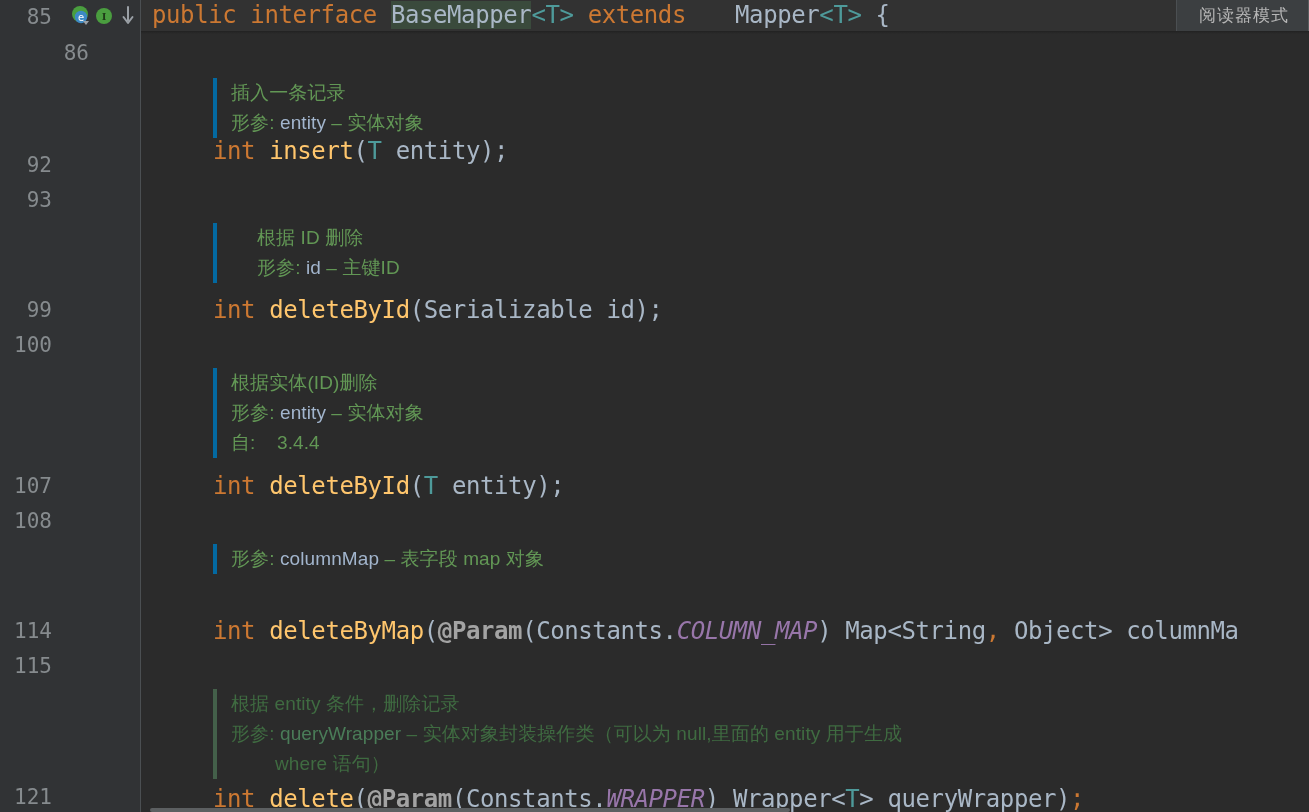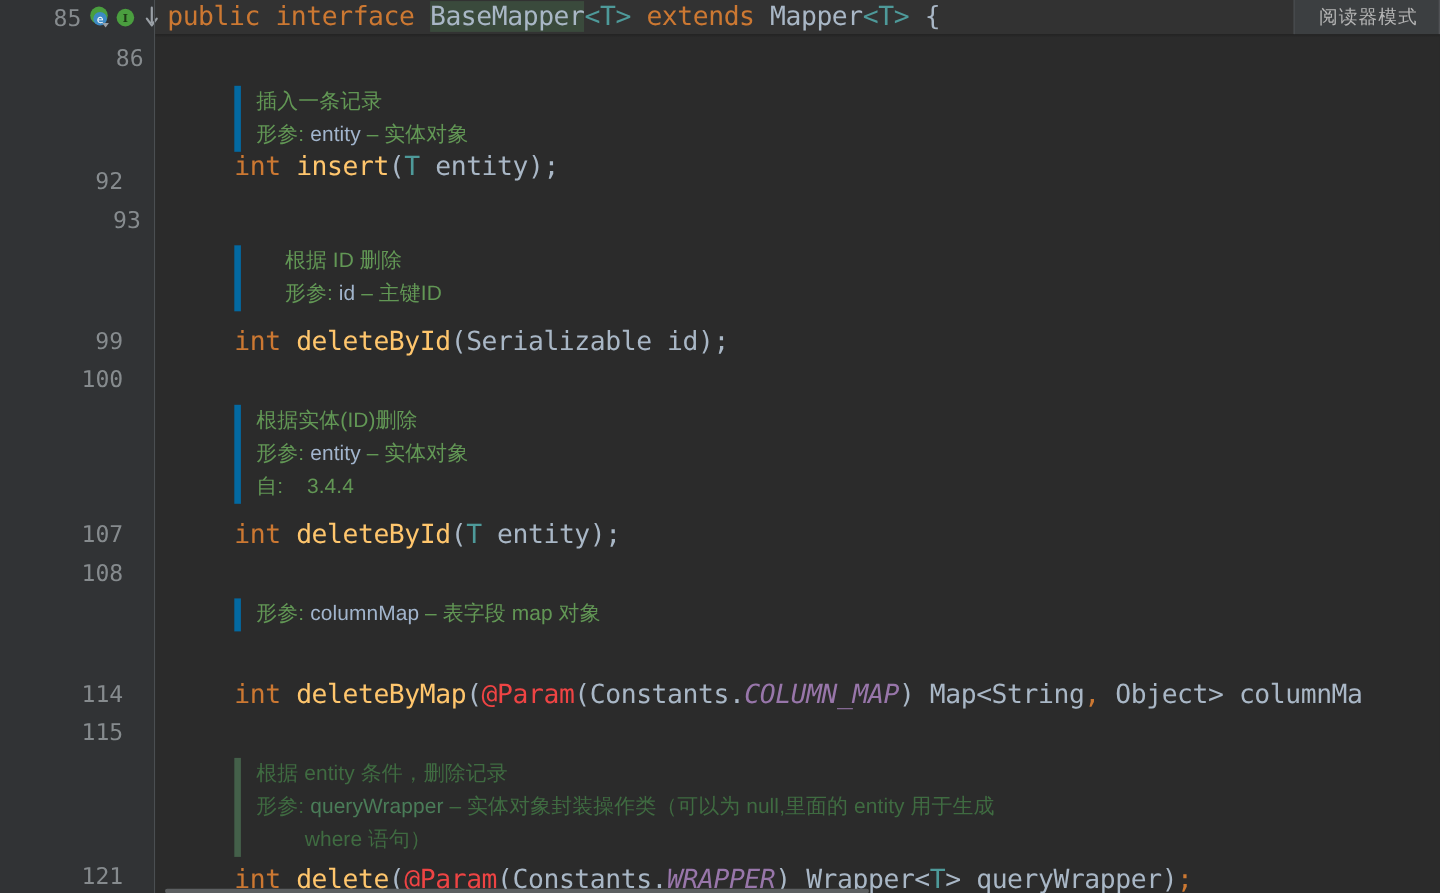--- a/index.html
+++ b/index.html
@@ -29,26 +29,26 @@
   }
   #gutter-divider {
     position: absolute;
     left: 140px; top: 0;
     width: 1px; height: 812px;
     background: #4b4f52;
     z-index: 6;
   }
   .gutter-row {
     position: absolute;
-    left: 16px;
+    left: 0;
     width: 140px;
     height: 35px;
     display: flex;
     align-items: center;
-    justify-content: center;
+    justify-content: space-between;
   }
   .gutter-num {
     width: 52px;
     text-align: right;
     color: #868b8e;
     font-family: "DejaVu Sans Mono", monospace;
     font-size: 21px;
     line-height: 35px;
     letter-spacing: 0px;
     -webkit-font-smoothing: antialiased;
@@ -95,35 +95,35 @@
     font-family: "DejaVu Sans Mono", monospace;
     font-size: 24px;
     line-height: 35px;
     letter-spacing: -0.4px;
     color: #a9b7c6;
     z-index: 5;
   }
 
   
   .kw      { color: #cc7832; }           
-  .cname   { color: #a9b7c6; }           
+  .cname   { color: #a9b7c6; margin-left: 35px; }           
   .cname-hl{ color: #a9b7c6; background: #3a4a3c; }
   .gen     { color: #4e9a9a; }           
   .punct   { color: #a9b7c6; }
   .mname   { color: #ffc66d; }           
-  .anno    { color: #ef4444; }           
+  .anno    { color: #a3a3a3; font-weight: bold; }           
   .sconst  { color: #9876aa; font-style: italic; }  
   .plain   { color: #a9b7c6; }
   .comma   { color: #cc7832; }
 
   
   .doc-block {
     position: absolute;
     z-index: 5;
-    border-left: 6px solid #0369a1;
+    border-left: 4px solid #0369a1;
     padding-left: 14px;
     font-family: "Liberation Sans", sans-serif;
   }
   .doc-block.dim { border-left-color: #44604a; }
   .doc-line {
     font-size: 19px;
     line-height: 30px;
     color: #629755;
     white-space: pre;
     letter-spacing: 0.1px;
@@ -211,21 +211,21 @@
               <path d="M10 2 L10 15 M5.5 12 L10 18 L14.5 12" stroke="#9aa0a6" stroke-width="2" fill="none" stroke-linecap="round" stroke-linejoin="round"></path>
             </svg></span>
         </div>
       </div>
       <div class="gutter-row" style="top: 36px; padding-left: 37px;">
         <div class="gutter-num">86</div>
       </div>
       <div class="gutter-row" style="top: 148px;">
         <div class="gutter-num">92</div>
       </div>
-      <div class="gutter-row" style="top: 183px; margin-left: 16px;">
+      <div class="gutter-row" style="top: 183px;">
         <div class="gutter-num">93</div>
       </div>
       <div class="gutter-row" style="top: 293px;">
         <div class="gutter-num">99</div>
       </div>
       <div class="gutter-row" style="top: 328px;">
         <div class="gutter-num">100</div>
       </div>
       <div class="gutter-row" style="top: 469px;">
         <div class="gutter-num">107</div>

